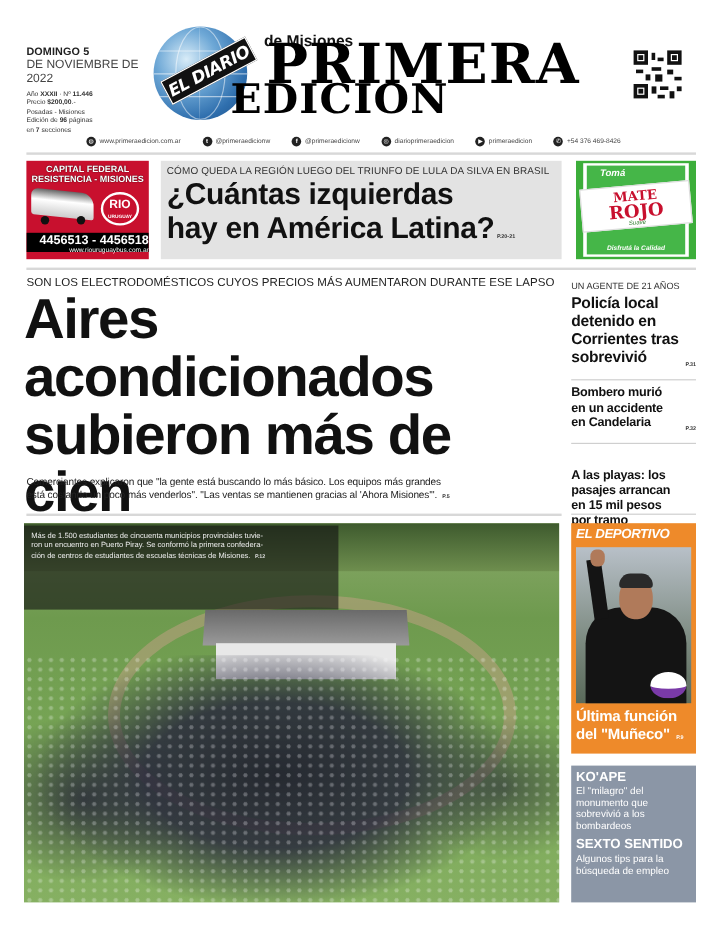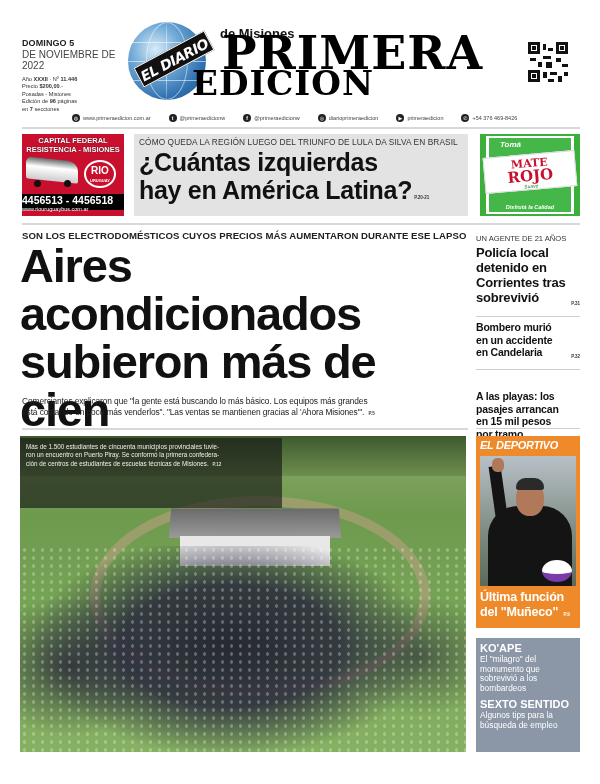--- a/index.html
+++ b/index.html
@@ -45,21 +45,21 @@
   .bus-ad { left: 22px; top: 134px; width: 102px; height: 82px; background: #c8102e; overflow: hidden; }
   .bus-ad .t1 { position: absolute; left: 0; right: 0; top: 3px; text-align: center; color: #fff; font-weight: bold;
     font-size: 7.5px; line-height: 8.5px; text-shadow: 0 0 1px #000; }
   .bus-ad .bus { position: absolute; left: 4px; top: 25px; width: 52px; height: 22px; background: linear-gradient(#666, #fff 40%, #ccc);
     border-radius: 6px 10px 2px 2px; transform: skewY(6deg); }
   .bus-ad .wheel { position: absolute; width: 7px; height: 7px; background: #111; border-radius: 50%; top: 46px; }
   .bus-ad .rio { position: absolute; left: 62px; top: 26px; width: 32px; height: 28px; border: 2px solid #fff; border-radius: 50%;
     color: #fff; text-align: center; }
   .bus-ad .rio .r1 { font-weight: bold; font-size: 10px; line-height: 14px; display: block; margin-top: 2px; }
   .bus-ad .rio .r2 { font-size: 4px; line-height: 5px; display: block; font-weight: bold; }
-  .bus-ad .phones { position: absolute; left: 0; right: 0; top: 60px; height: 16px; background: #000; color: #fff; text-align: left; }
+  .bus-ad .phones { position: absolute; left: 0; right: 0; top: 60px; height: 16px; background: #000; color: #fff; text-align: right; }
   .bus-ad .phones .p1 { font-weight: bold; font-size: 10.5px; line-height: 12px; display: block; }
   .bus-ad .phones .p2 { font-size: 5.5px; line-height: 7px; display: block; }
 
   
   .lula-box { left: 134px; top: 134px; width: 334px; height: 82px; background: #e3e3e3; padding: 3px 5px; }
   .lula-kicker { font-size: 8.3px; color: #333; letter-spacing: 0.1px; }
   .lula-head { font-weight: bold; font-size: 25px; line-height: 28px; color: #111; letter-spacing: -0.3px; margin-top: 1px; }
   .page-ref { font-size: 4.5px; font-weight: bold; color: #333; letter-spacing: 0; vertical-align: baseline; margin-left: 2px; }
 
   
@@ -68,21 +68,21 @@
   .mate-ad .green { position: absolute; left: 9px; top: 4px; right: 9px; bottom: 4px; background: #45b648; }
   .mate-ad .toma { position: absolute; left: 20px; top: 6px; color: #fff; font-style: italic; font-weight: bold; font-size: 8px; }
   .mate-ad .banner { position: absolute; left: 4px; right: 4px; top: 20px; height: 36px; background: #fff;
     transform: rotate(-5deg); border: 1px solid #ddd; text-align: center; }
   .mate-ad .b1 { display: block; color: #c8102e; font-family: "DejaVu Serif", serif; font-weight: bold; font-size: 11px; line-height: 11px; margin-top: 3px; }
   .mate-ad .b2 { display: block; color: #c8102e; font-family: "DejaVu Serif", serif; font-weight: bold; font-size: 15px; line-height: 14px; }
   .mate-ad .b3 { display: block; color: #2a7a2a; font-style: italic; font-size: 5px; line-height: 6px; }
   .mate-ad .slogan { position: absolute; left: 0; right: 0; bottom: 6px; text-align: center; color: #fff; font-style: italic; font-size: 5.5px; font-weight: bold; }
 
   
-  .main-kicker { left: 22px; top: 230px; font-size: 9.6px; color: #222; letter-spacing: 0.05px; font-weight: bold; }
+  .main-kicker { left: 22px; top: 230px; font-size: 9.6px; color: #222; letter-spacing: 0.05px; }
   .main-head { left: 20px; top: 242px; width: 450px; font-weight: bold; font-size: 47px; line-height: 48px; color: #111; letter-spacing: -1.2px; }
   .main-deck { left: 22px; top: 396px; width: 450px; font-size: 8.4px; line-height: 11px; color: #222; letter-spacing: -0.1px; }
 
   
   .rc { left: 476px; width: 104px; }
   .rc-kicker { top: 234px; font-size: 7.6px; color: #333; }
   .rc-story { font-weight: bold; color: #111; letter-spacing: -0.2px; }
   .rc-s1 { top: 245px; font-size: 13px; line-height: 15px; }
   .rc-s2 { top: 321px; font-size: 10.5px; line-height: 12.5px; }
   .rc-s3 { top: 374px; font-size: 10.5px; line-height: 12.5px; margin-top: 16px; }

